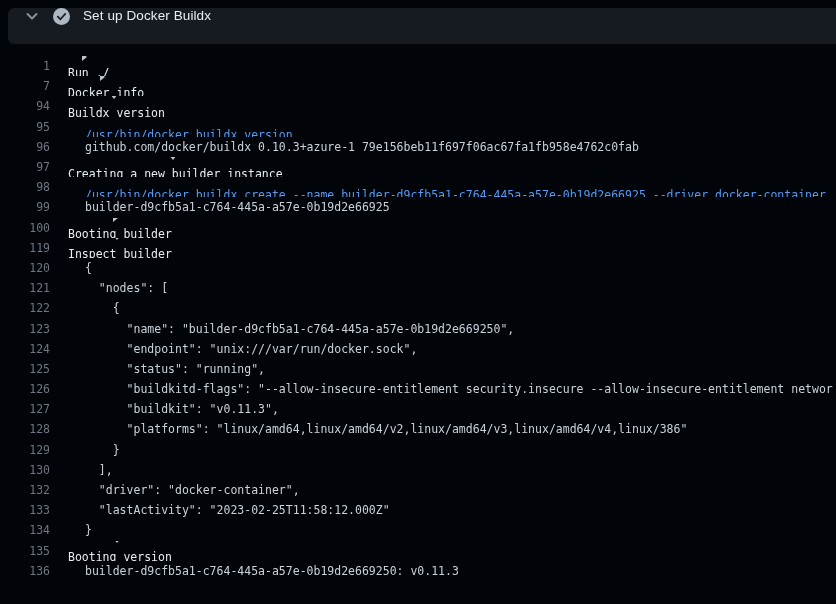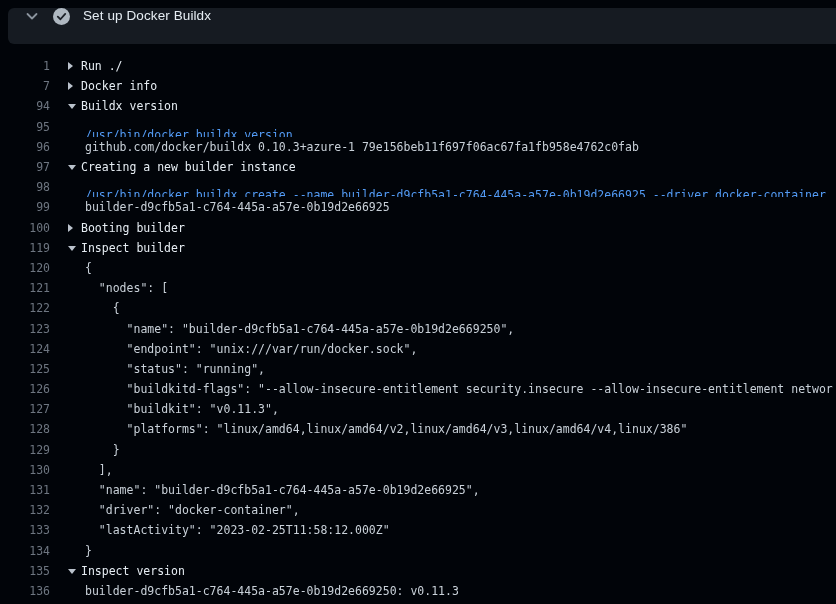--- a/index.html
+++ b/index.html
@@ -50,21 +50,21 @@
   .num {
     flex: 0 0 50px;
     width: 50px;
     text-align: right;
     color: #6e7681;
     cursor: pointer;
   }
   .content { margin-left: 18px; }
   .content.output, .content.command { padding-left: 17px; color: #c9d1d9; }
   .content.command { color: #539bf5; margin-top: 16px; }
-  .content.group { color: #e6edf3; display: inline-flex; align-items: center; }
+  .content.group { color: #e6edf3; display: inline-flex; align-items: center; flex-direction: column; }
   .tri {
     display: inline-block;
     width: 13px;
     flex: 0 0 13px;
     position: relative;
   }
   .tri::before {
     content: "";
     display: block;
     width: 0; height: 0;
@@ -112,21 +112,20 @@
       <div class="row"><span class="num">121</span><span class="content output">  "nodes": [</span></div>
       <div class="row"><span class="num">122</span><span class="content output">    {</span></div>
       <div class="row"><span class="num">123</span><span class="content output">      "name": "builder-d9cfb5a1-c764-445a-a57e-0b19d2e669250",</span></div>
       <div class="row"><span class="num">124</span><span class="content output">      "endpoint": "unix:///var/run/docker.sock",</span></div>
       <div class="row"><span class="num">125</span><span class="content output">      "status": "running",</span></div>
       <div class="row"><span class="num">126</span><span class="content output">      "buildkitd-flags": "--allow-insecure-entitlement security.insecure --allow-insecure-entitlement networ</span></div>
       <div class="row"><span class="num">127</span><span class="content output">      "buildkit": "v0.11.3",</span></div>
       <div class="row"><span class="num">128</span><span class="content output">      "platforms": "linux/amd64,linux/amd64/v2,linux/amd64/v3,linux/amd64/v4,linux/386"</span></div>
       <div class="row"><span class="num">129</span><span class="content output">    }</span></div>
       <div class="row"><span class="num">130</span><span class="content output">  ],</span></div>
-      <div class="row"><span class="num">131</span><span class="content output">  "name": "builder-d9cfb5a1-c764-445a-a57e-0b19d2e66925",</span></div>
       <div class="row"><span class="num">132</span><span class="content output">  "driver": "docker-container",</span></div>
       <div class="row"><span class="num">133</span><span class="content output">  "lastActivity": "2023-02-25T11:58:12.000Z"</span></div>
       <div class="row"><span class="num">134</span><span class="content output">}</span></div>
-      <div class="row"><span class="num">135</span><span class="content group"><span class="tri expanded"></span><span>Inspect version</span></span></div>
+      <div class="row"><span class="num">135</span><span class="content group"><span class="tri expanded"></span><span>Booting version</span></span></div>
       <div class="row"><span class="num">136</span><span class="content output">builder-d9cfb5a1-c764-445a-a57e-0b19d2e669250: v0.11.3</span></div>
     </div>
 
 </div>
 
 </body></html>

